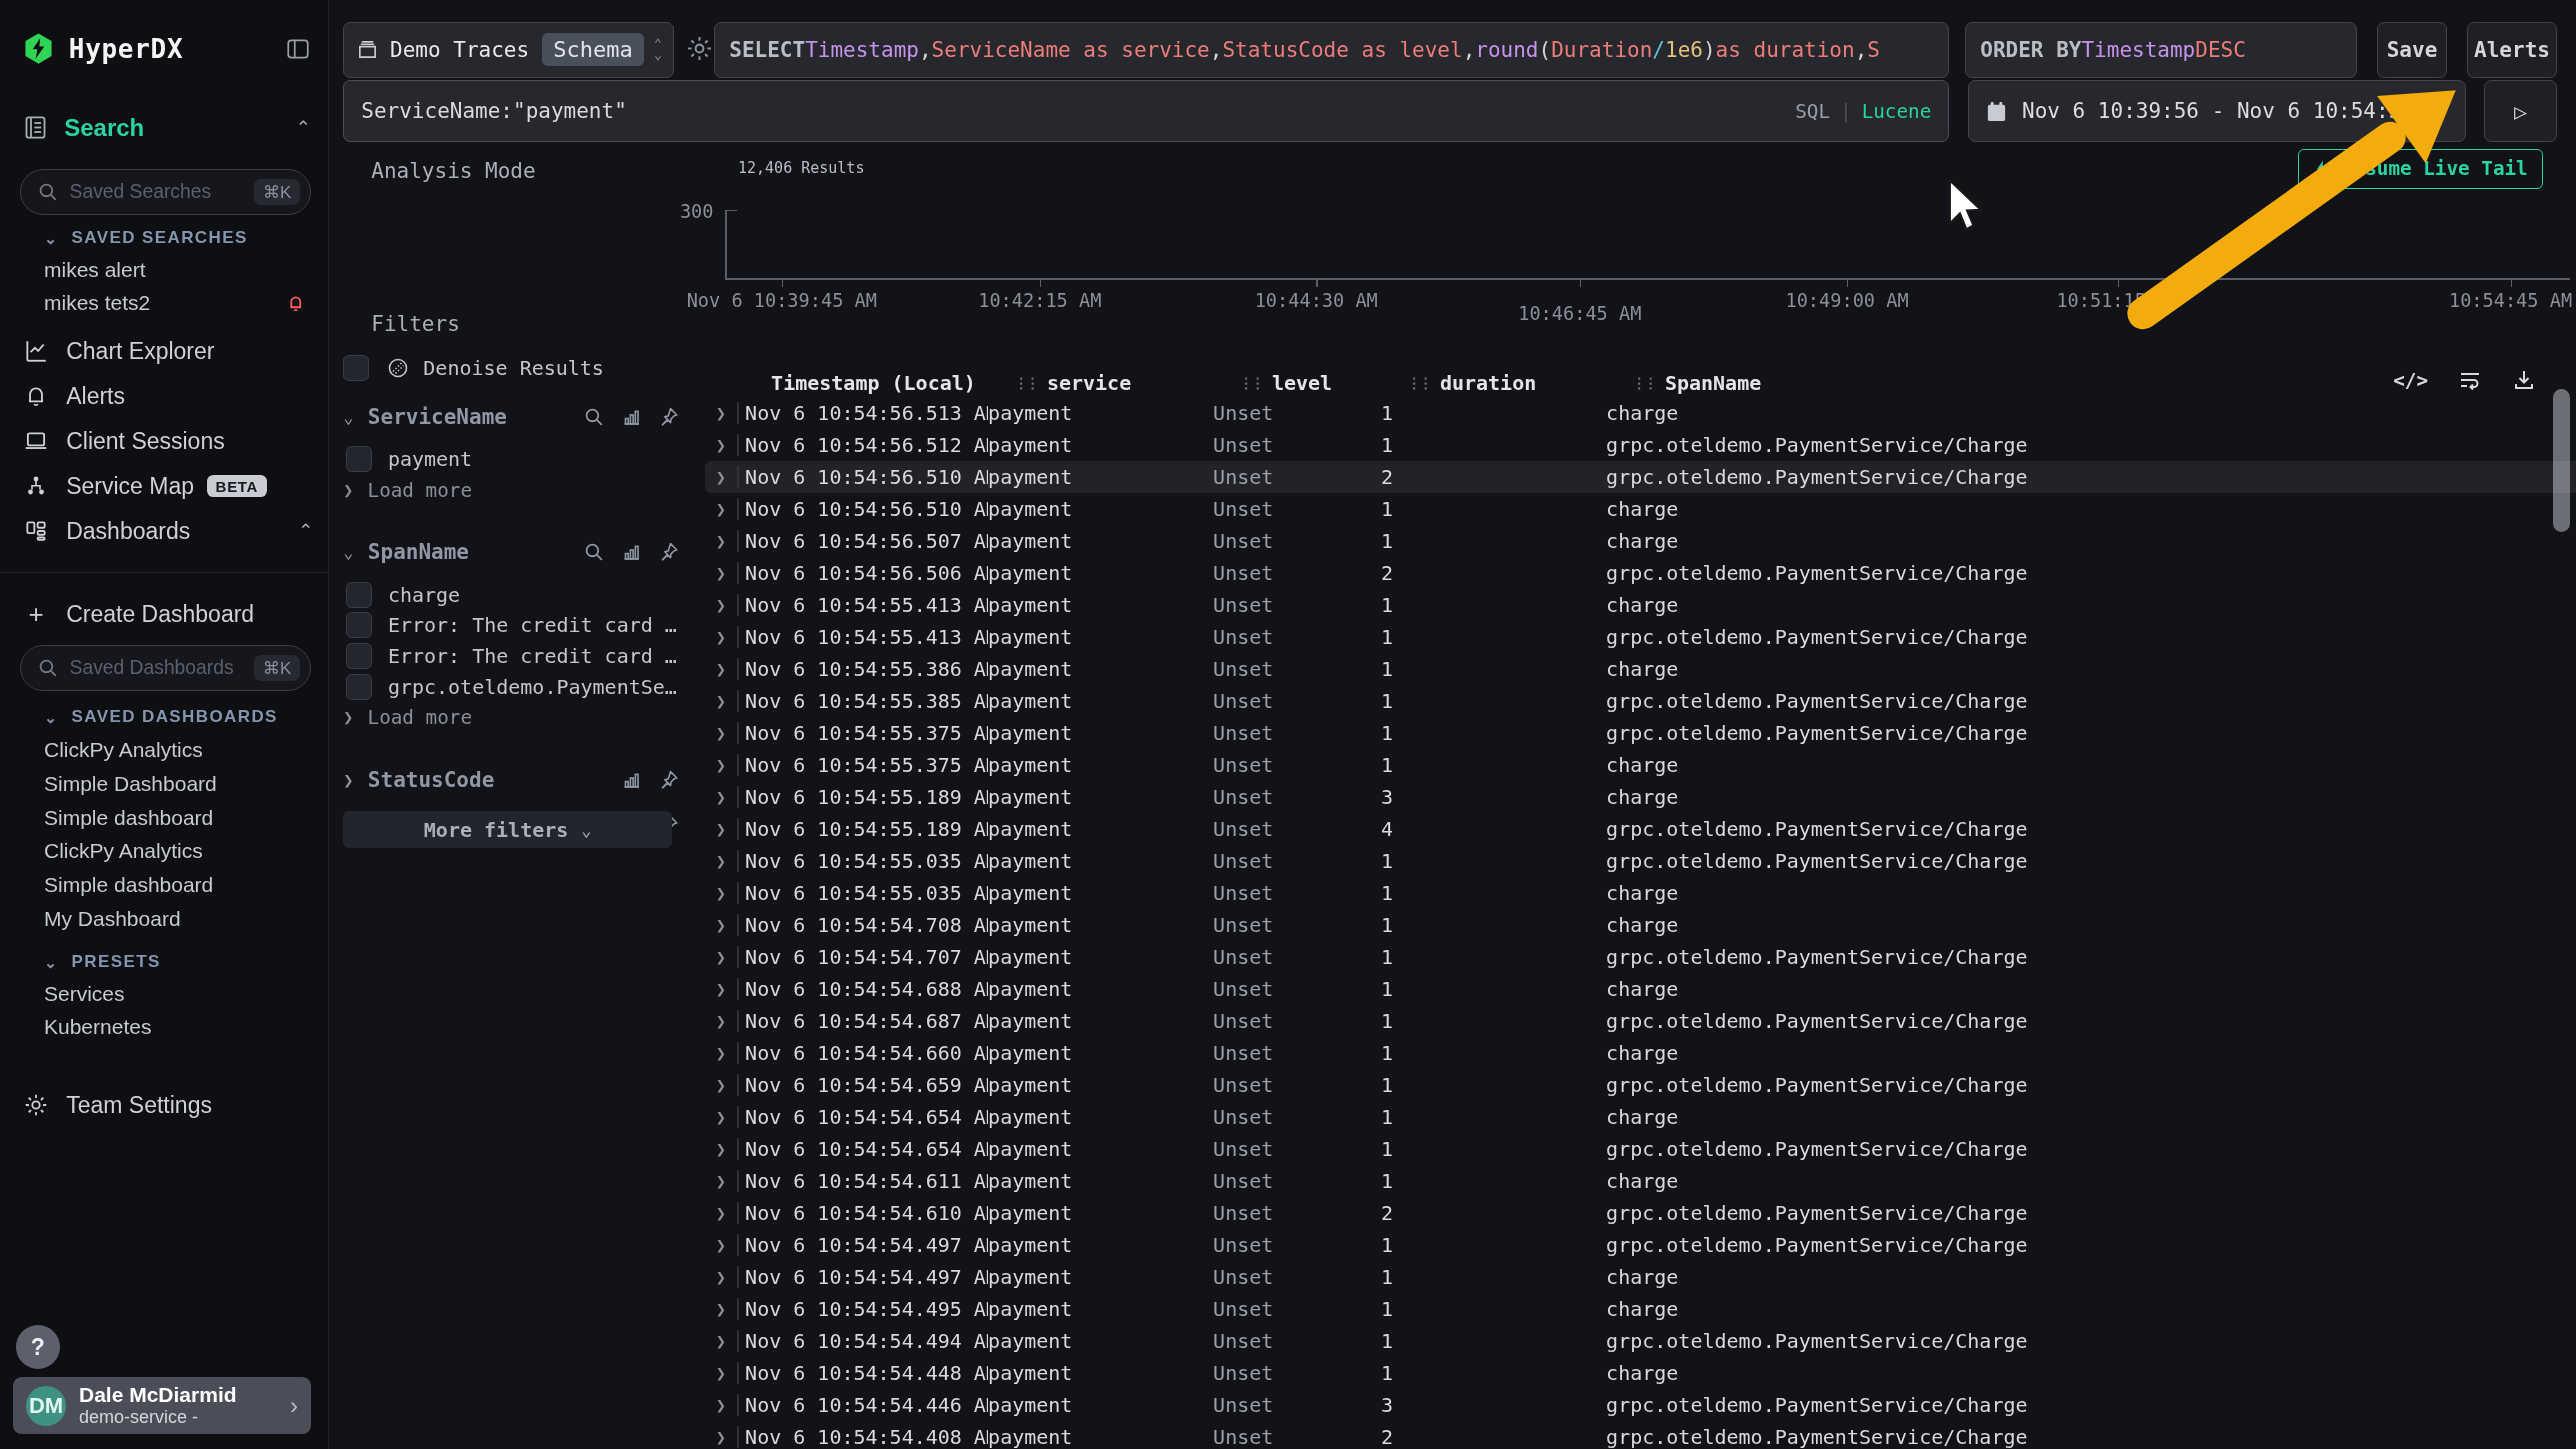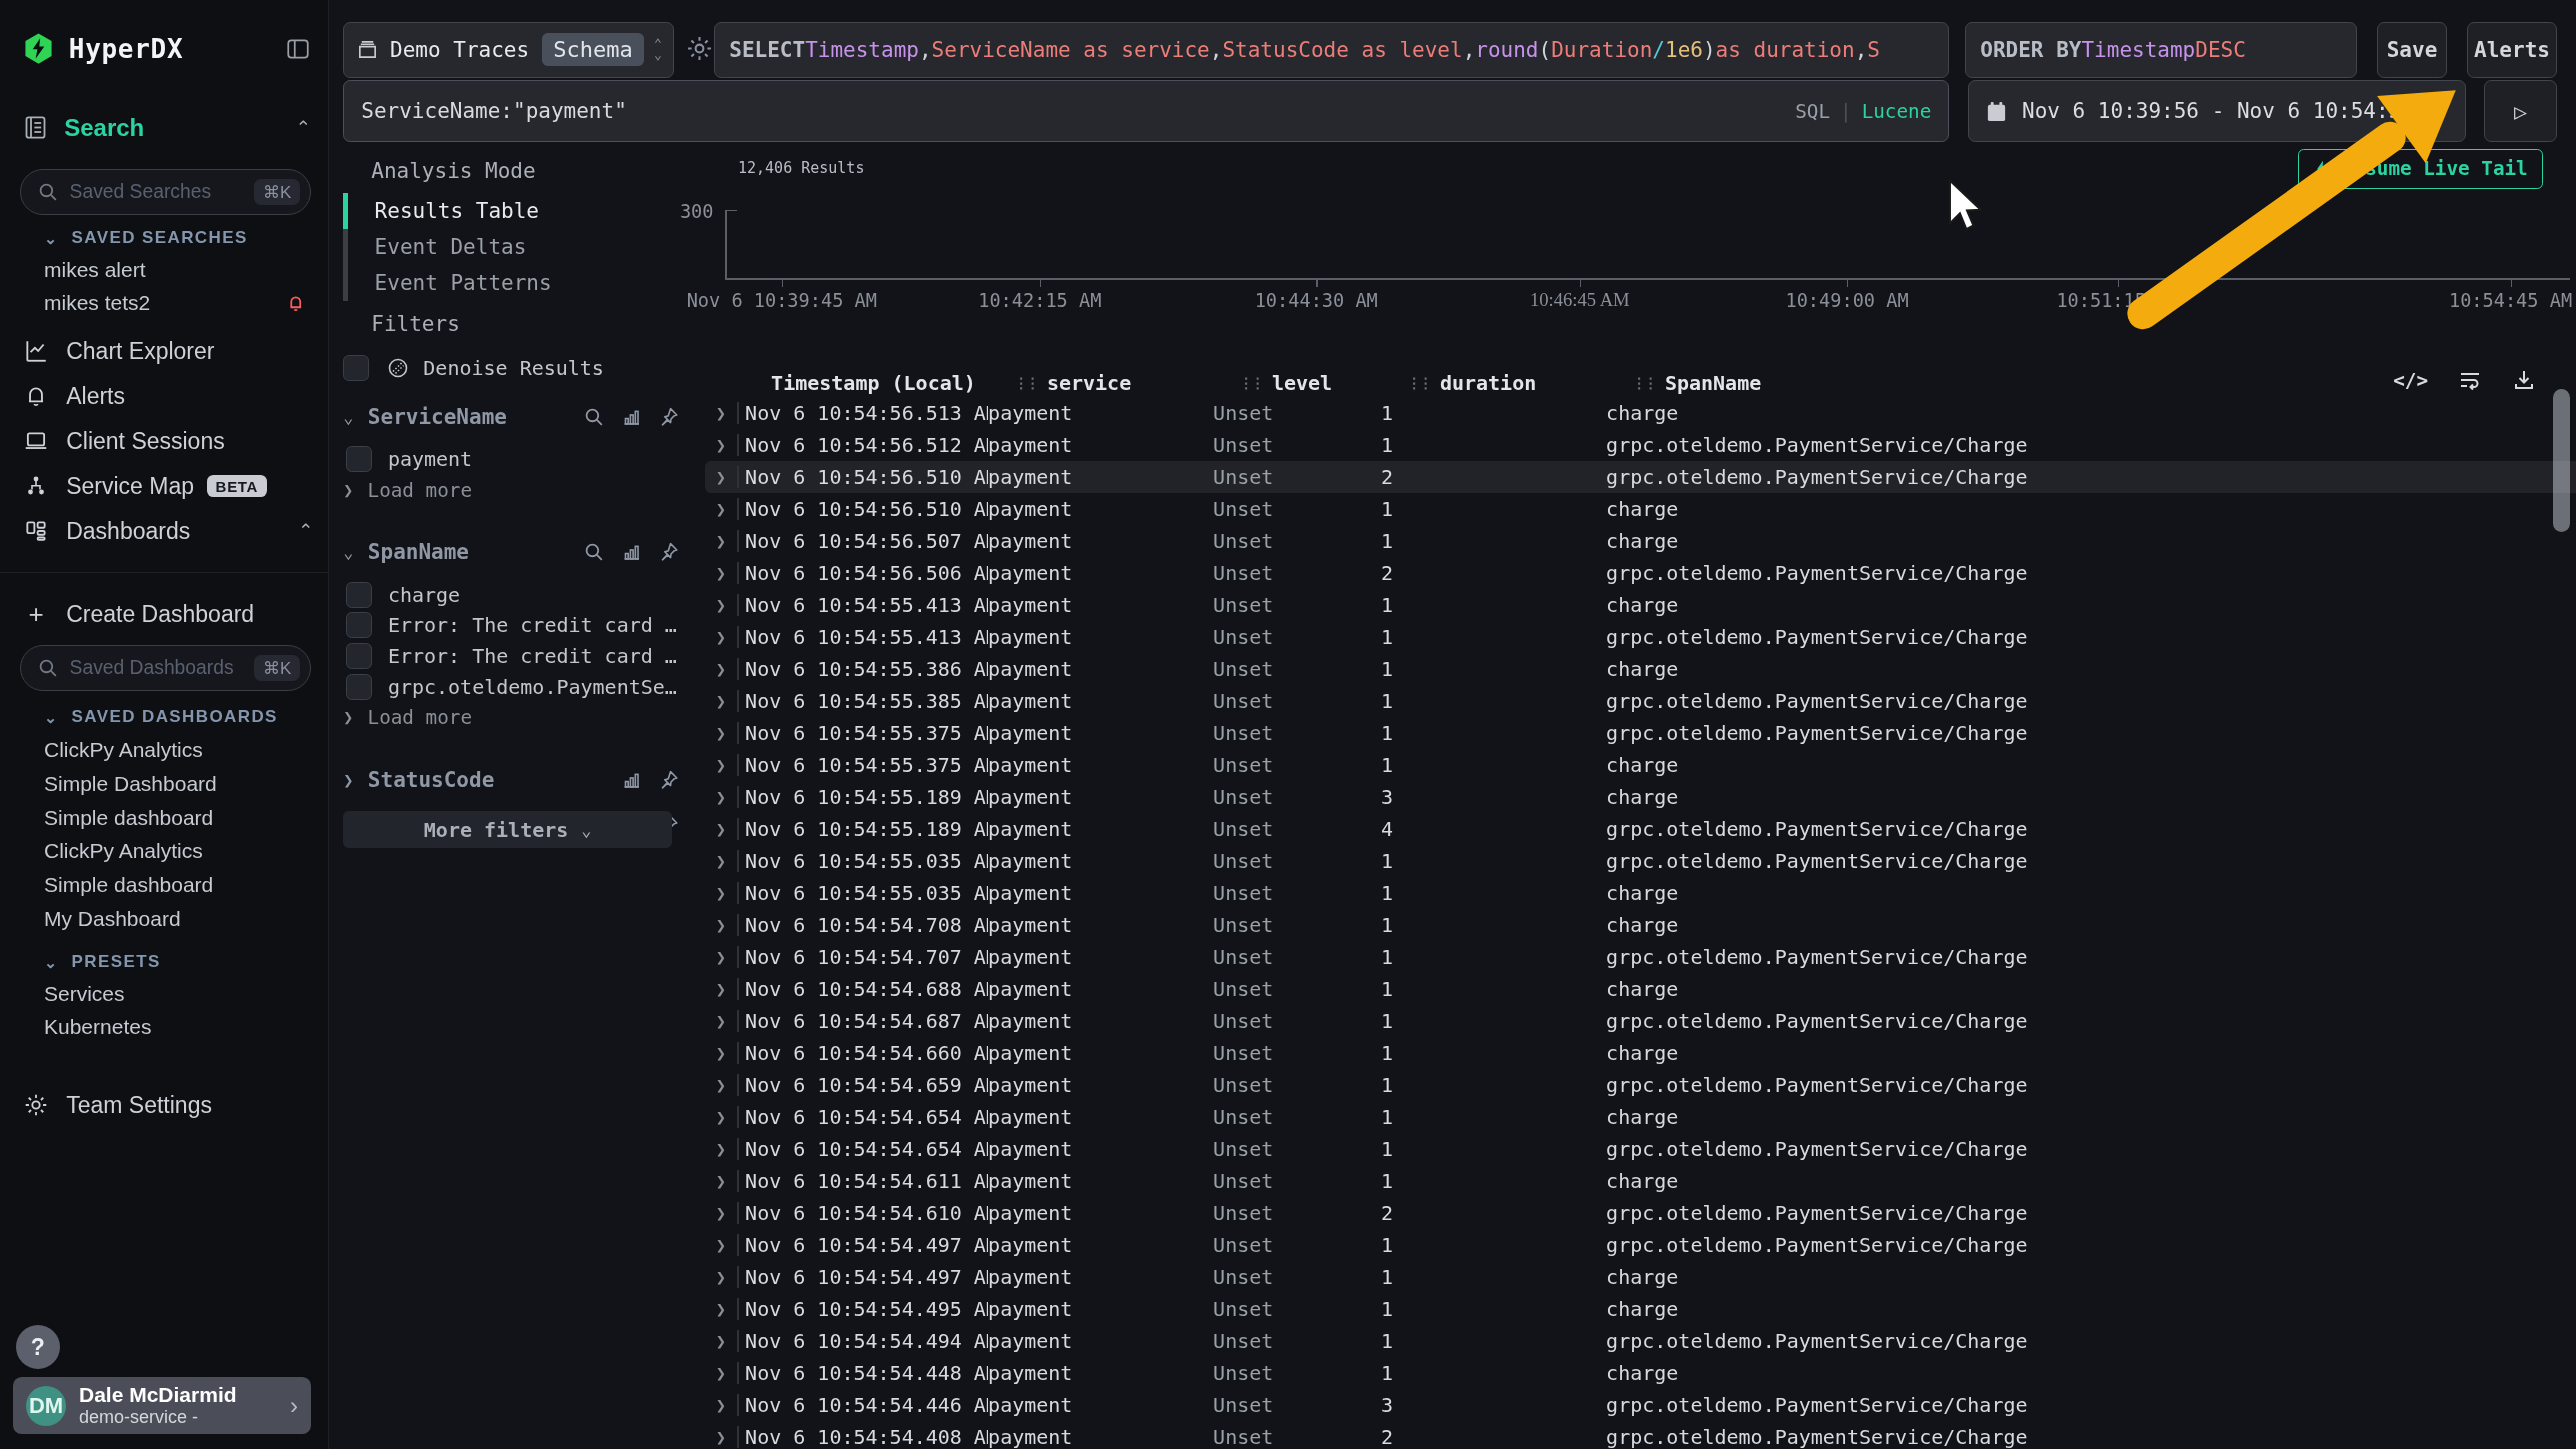--- a/index.html
+++ b/index.html
@@ -379,34 +379,20 @@
           <rect x="15" y="2" width="3" height="4" rx="1"></rect>
         </svg>
       <span class="date-label">Nov 6 10:39:56 - Nov 6 10:54:56</span>
     </div>
     <div class="play-btn">
       <span>▷</span>
     </div>
 
     <div class="fpanel">
       <div class="fp-title" style="position:absolute;top:5.7px">Analysis Mode</div>
-      <div class="amode-list" id="amode-list">
-          <div class="amode-item">
-            <span class="amode-rail on"></span>
-            <span class="amode-lb on">Results Table</span>
-          </div>
-          <div class="amode-item">
-            <span class="amode-rail"></span>
-            <span class="amode-lb">Event Deltas</span>
-          </div>
-          <div class="amode-item">
-            <span class="amode-rail"></span>
-            <span class="amode-lb">Event Patterns</span>
-          </div>
-        </div>
       <div class="fp-title filters-hdr">Filters</div>
       <div class="denoise-row">
         <span class="cbx"></span>
         <span class="denoise-lb">
           <svg width="24" height="24" viewBox="0 0 24 24" fill="none" stroke="#c3c7cd" stroke-width="1.6" style="margin-right:13px">
               <circle cx="12" cy="12" r="8.5"></circle>
               <path d="M7 15.5 L15.5 7" stroke-dasharray="1.5 2"></path>
               <path d="M9.5 17.5 L17.5 9.5" stroke-dasharray="1.5 2"></path>
             </svg>
           <span>Denoise Results</span>
@@ -793,21 +779,21 @@
           </div>
         <div class="chart-base"></div>
         <div class="xticks" id="xticks">
             <div class="xtickmark" style="left: 3%;"></div>
             <div class="xtick" style="left: 3%; top: 5.7px;">Nov 6 10:39:45 AM</div>
             <div class="xtickmark" style="left: 17%;"></div>
             <div class="xtick" style="left: 17%; top: 5.7px;">10:42:15 AM</div>
             <div class="xtickmark" style="left: 32%;"></div>
             <div class="xtick" style="left: 32%; top: 5.7px;">10:44:30 AM</div>
             <div class="xtickmark" style="left: 46.3%;"></div>
-            <div class="xtick" style="left: 46.3%; top: 5px; font-family: Liberation Serif, serif;">10:46:45 AM</div>
+            <div class="xtick" style="left: 46.3%; top: 19px;">10:46:45 AM</div>
             <div class="xtickmark" style="left: 60.8%;"></div>
             <div class="xtick" style="left: 60.8%; top: 5.7px;">10:49:00 AM</div>
             <div class="xtickmark" style="left: 75.5%;"></div>
             <div class="xtick" style="left: 75.5%; top: 5.7px;">10:51:15 AM</div>
             <div class="xtickmark" style="left: 96.8%;"></div>
             <div class="xtick" style="left: 96.8%; top: 5.7px;">10:54:45 AM</div>
           </div>
       </div>
 
       <div class="tbl-tools">

